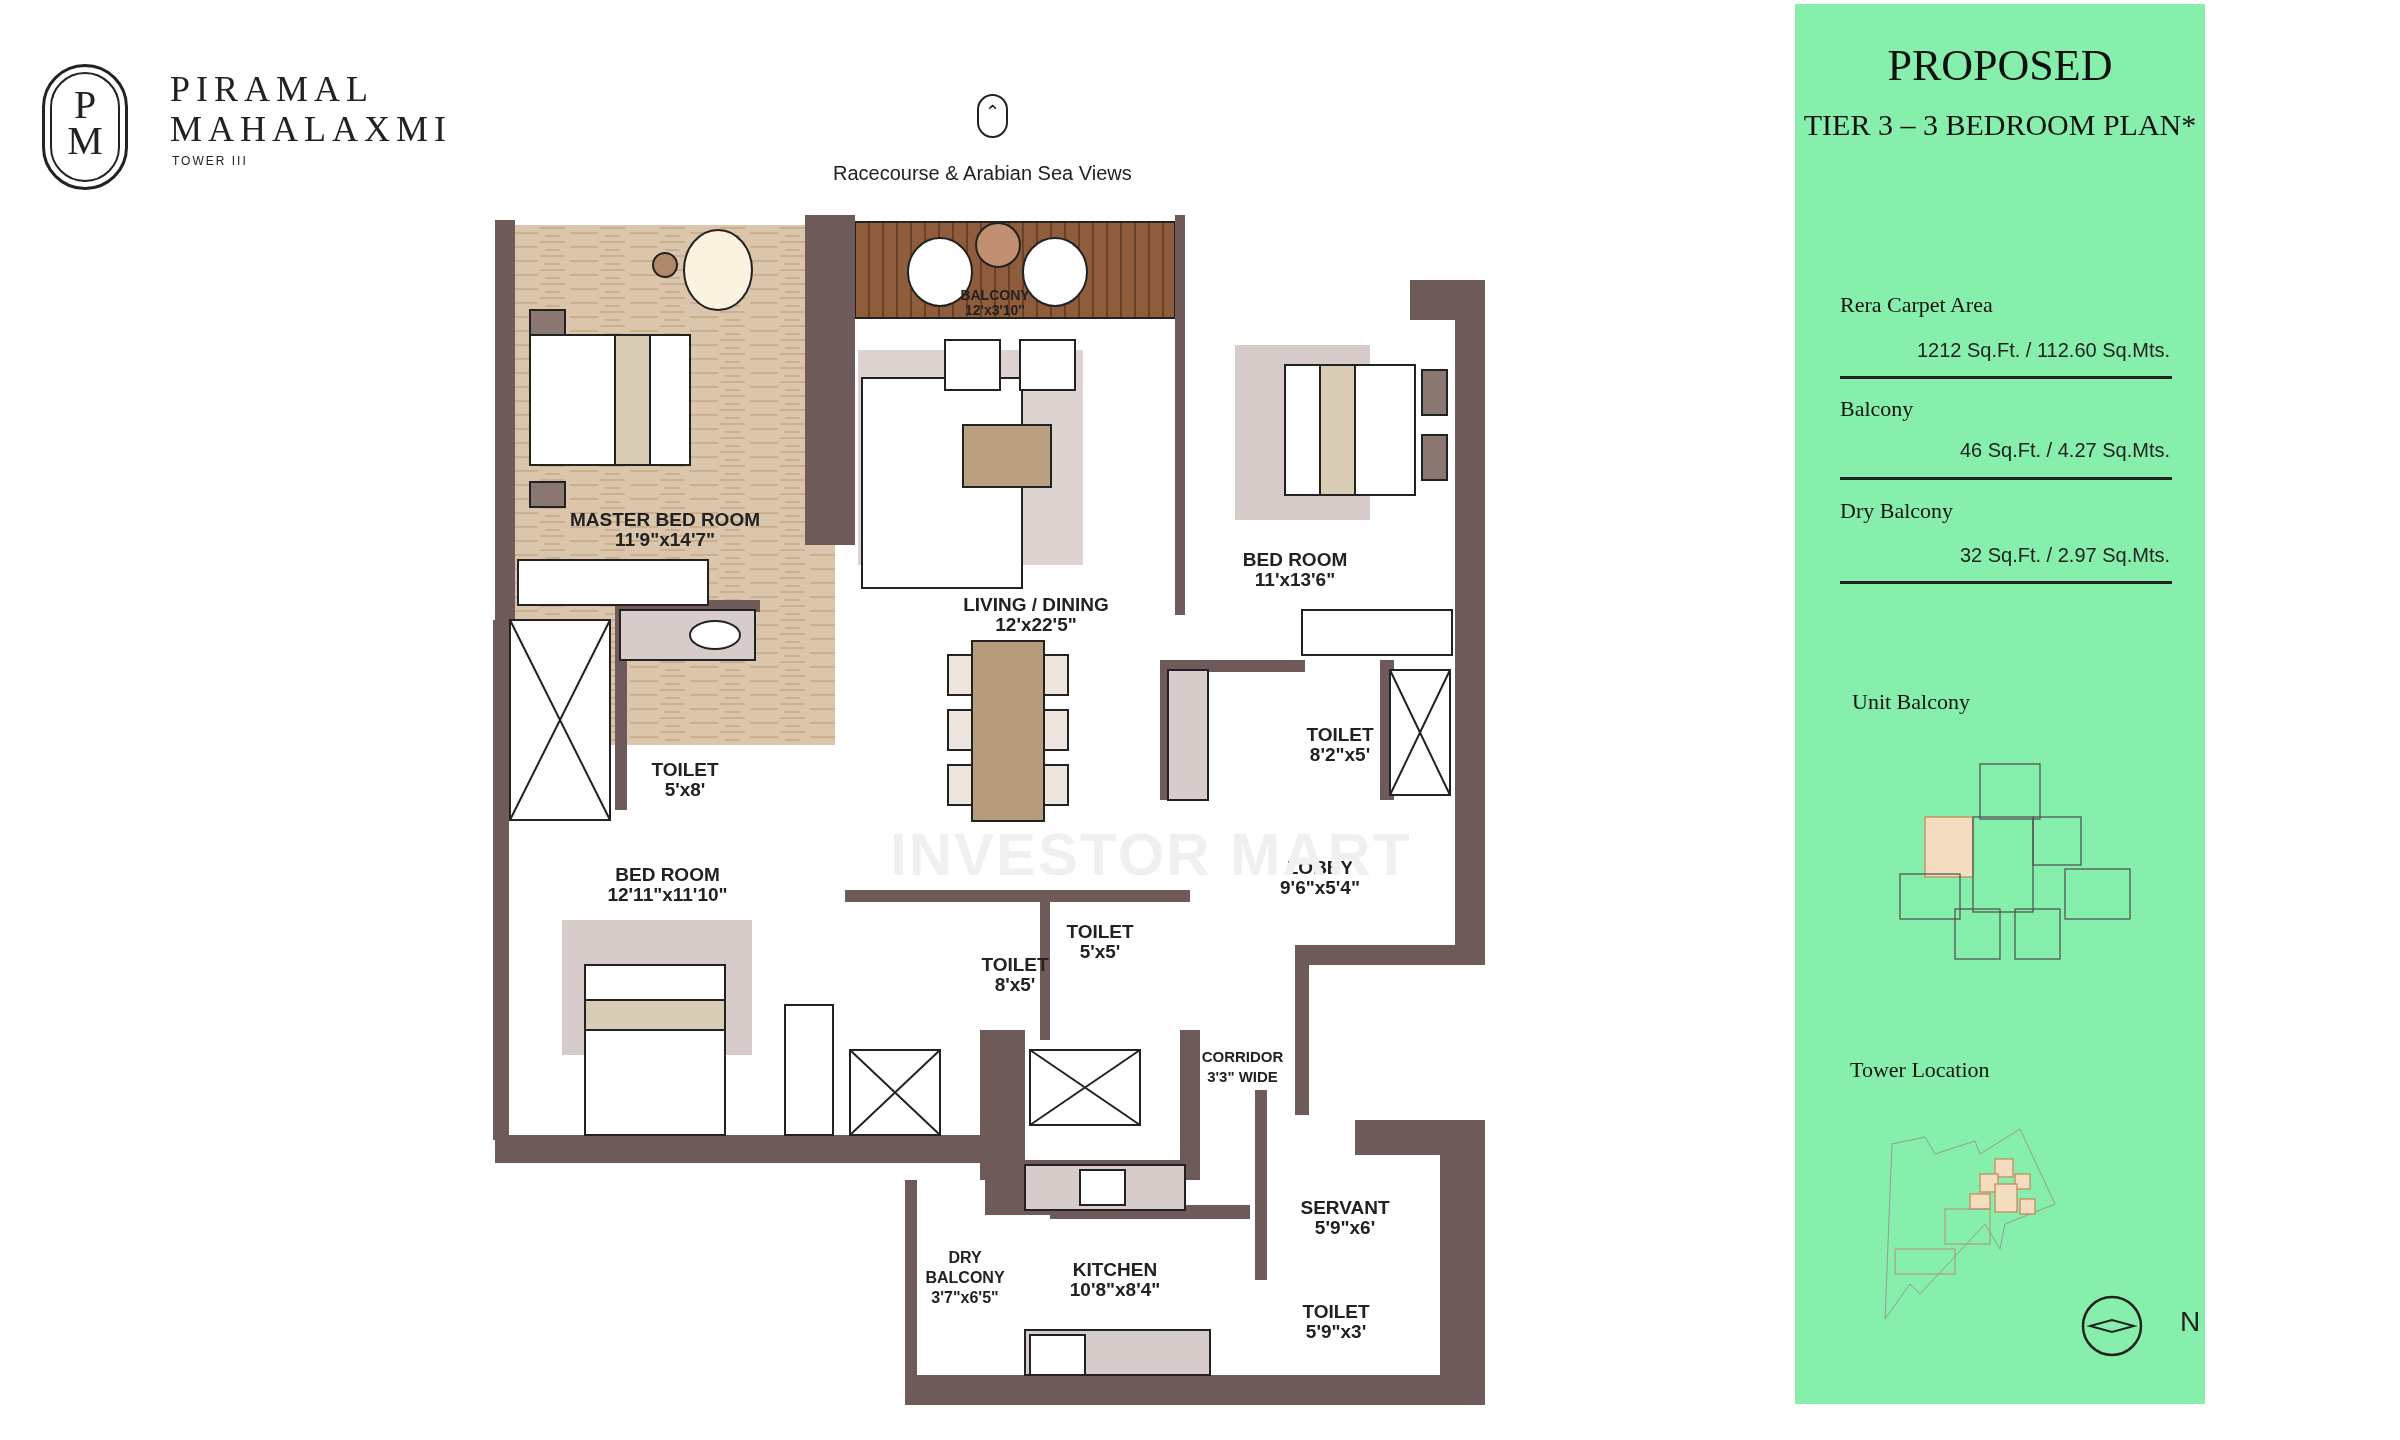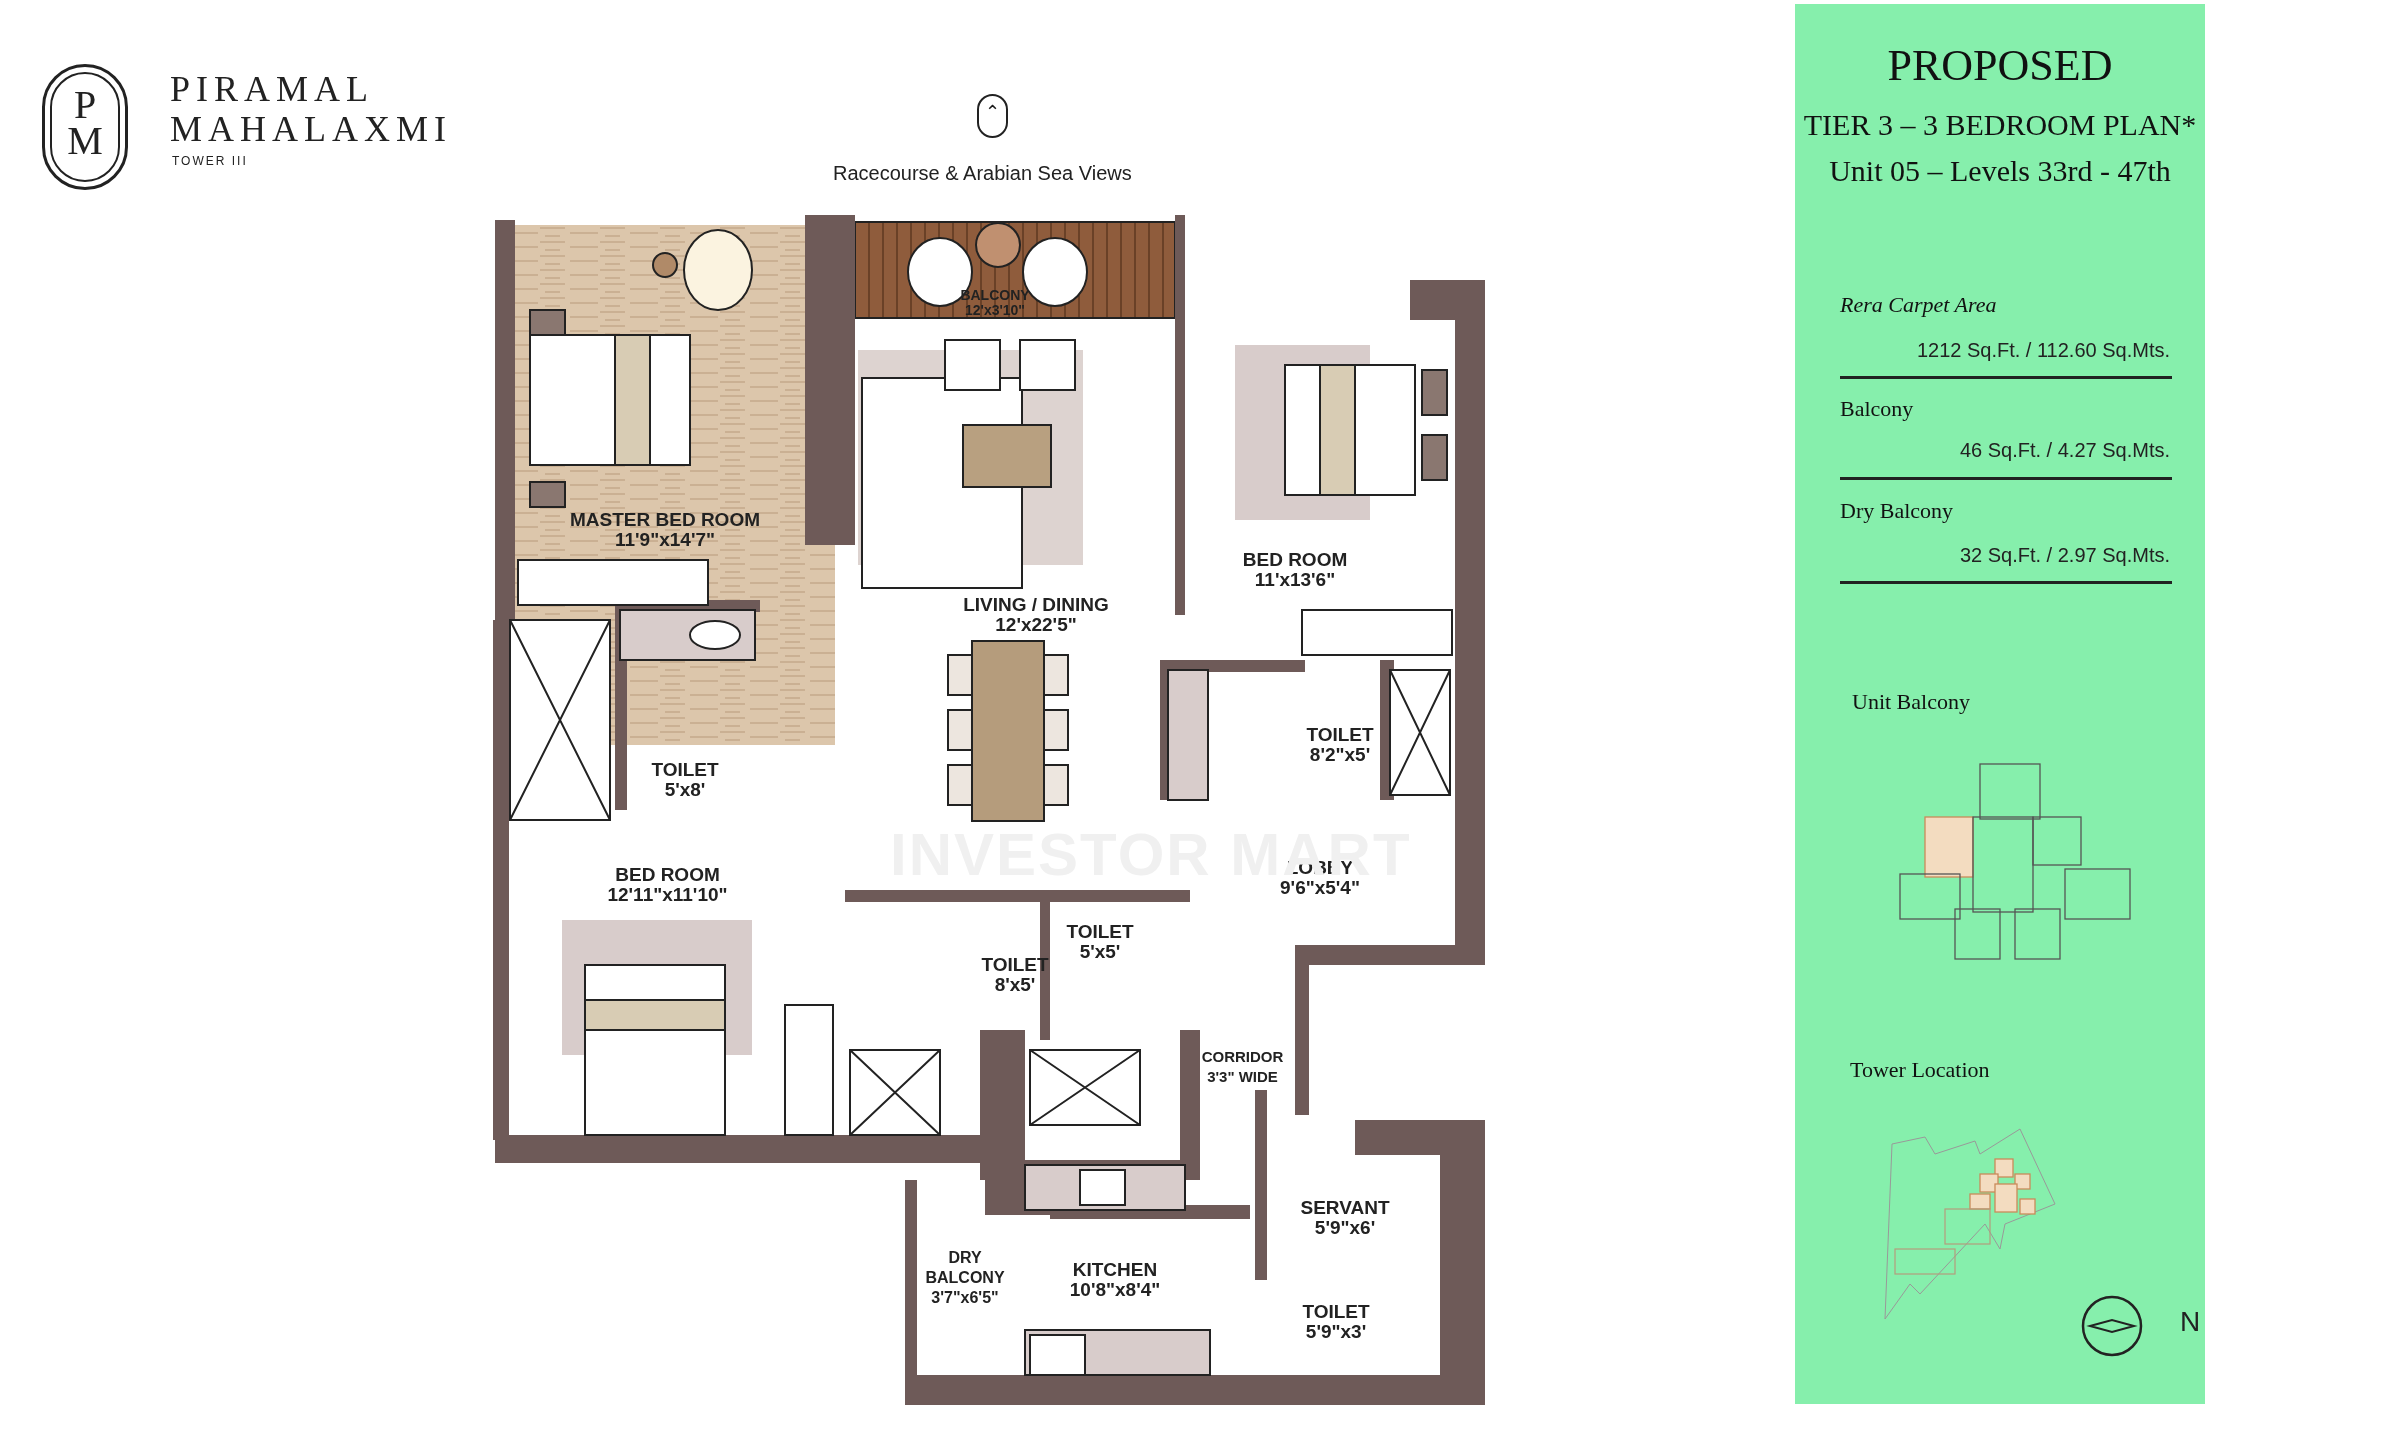--- a/index.html
+++ b/index.html
@@ -215,23 +215,22 @@
 <div class="abs room-label" style="left:1296px;top:1302px;width:80px;">
     <div>TOILET</div>
     <div>5'9"x3'</div>
   </div>
 
 <div class="abs watermark">INVESTOR MART</div>
 
 <div class="abs panel">
   <div class="title p-prop">PROPOSED</div>
   <div class="title p-tier">TIER 3 – 3 BEDROOM PLAN*</div>
-  <div class="title p-unit">Unit 05 – Levels 33rd - 47th</div>
-
-  <div class="area-label" style="top:288px;font-style:italic;">Rera Carpet Area</div>
+
+  <div class="area-label" style="top:288px;">Rera Carpet Area</div>
   <div class="area-val" style="top:335px;">1212  Sq.Ft.  /  112.60 Sq.Mts.</div>
   <div class="area-rule" style="top:372px;"></div>
 
   <div class="area-label" style="top:392px;">Balcony</div>
   <div class="area-val" style="top:435px;">46 Sq.Ft.  /  4.27 Sq.Mts.</div>
   <div class="area-rule" style="top:473px;"></div>
 
   <div class="area-label" style="top:494px;">Dry Balcony</div>
   <div class="area-val" style="top:540px;">32 Sq.Ft.  /  2.97 Sq.Mts.</div>
   <div class="area-rule" style="top:577px;"></div>

